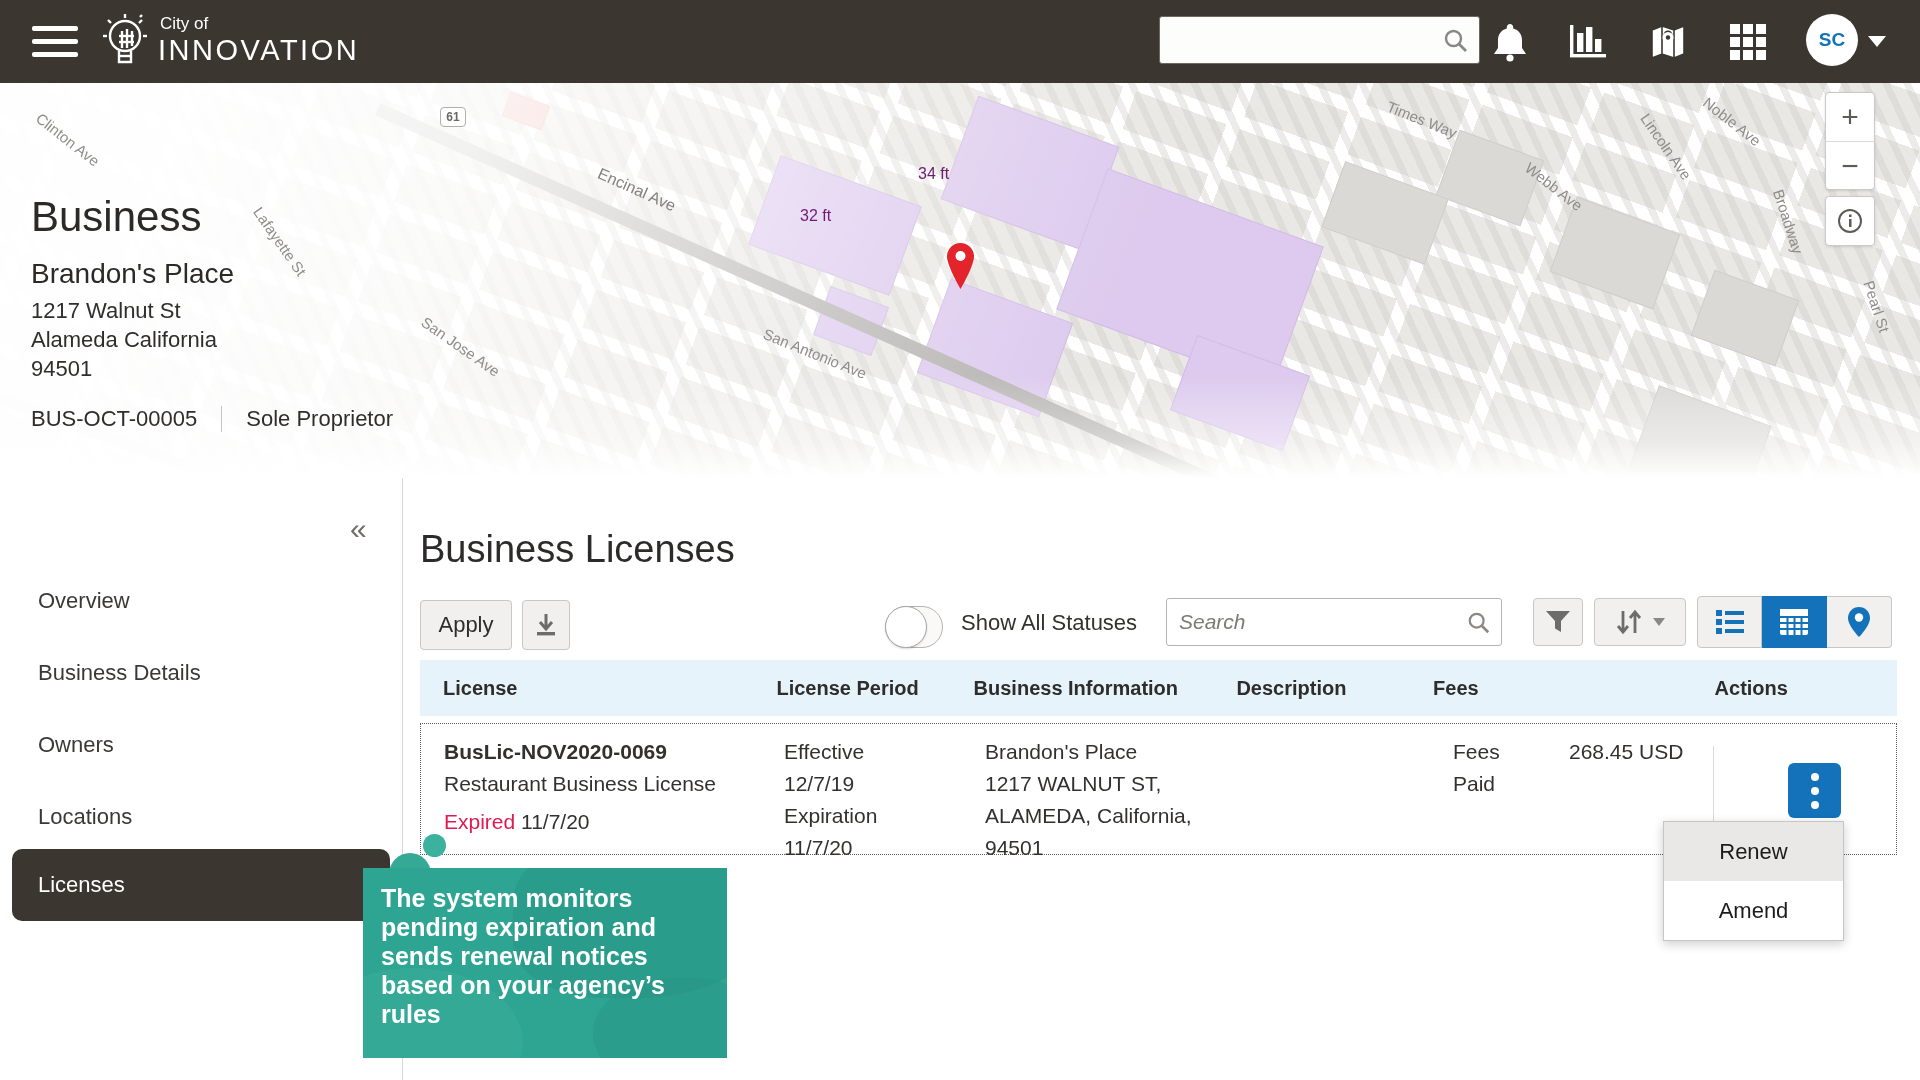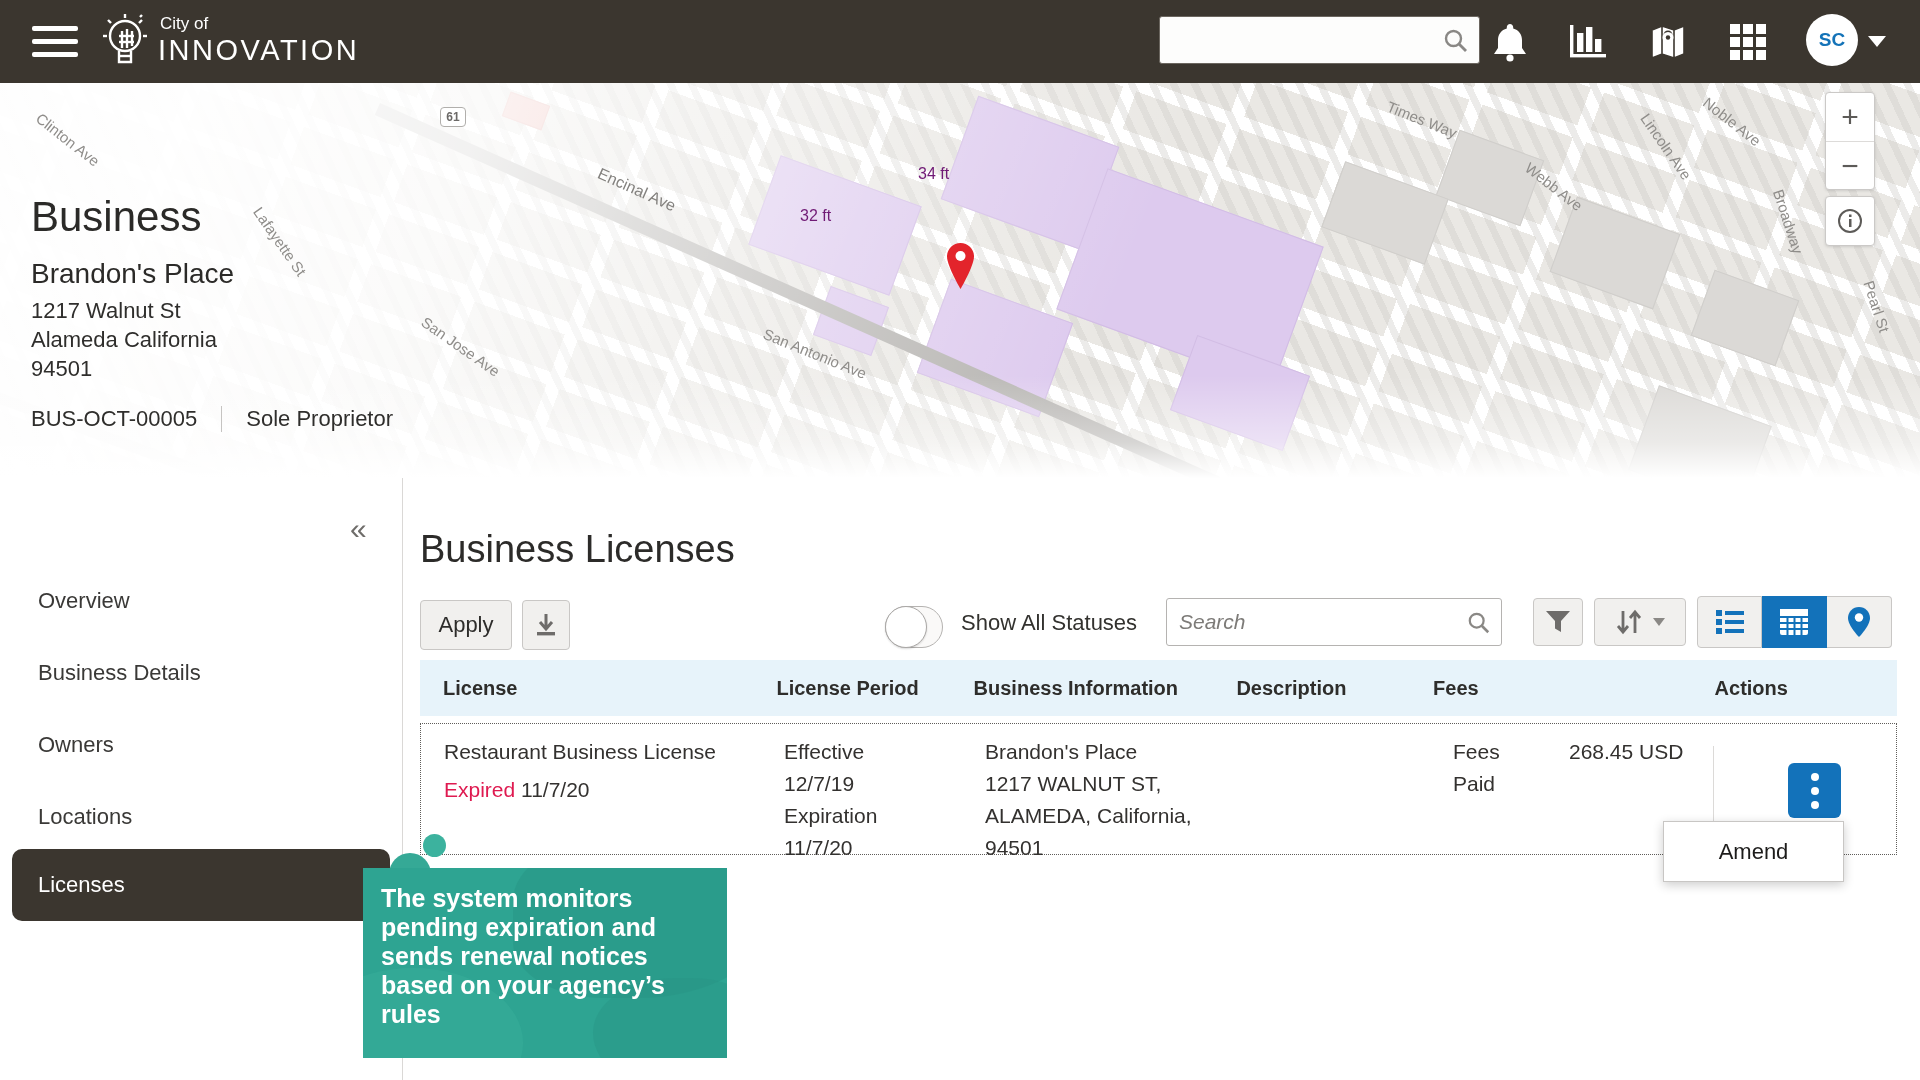--- a/index.html
+++ b/index.html
@@ -365,20 +365,21 @@
   <div class="col c1">License</div>
   <div class="col c2">License Period</div>
   <div class="col c3">Business Information</div>
   <div class="col c4">Description</div>
   <div class="col c5">Fees</div>
   <div class="col c6">Actions</div>
 </div>
 
 <div class="tbl-row">
   <div class="cell c1">
+    <div class="lic-num">BusLic-NOV2020-0069</div>
     <div>Restaurant Business License</div>
     <div style="margin-top:6px;">
       <span class="status-expired">Expired</span>
       <span>11/7/20</span>
     </div>
   </div>
   <div class="cell c2">
     <div>Effective</div>
     <div>12/7/19</div>
     <div>Expiration</div>
@@ -400,20 +401,21 @@
   </div>
   <div class="fees-divider"></div>
   <button class="kebab-btn">
       <i></i>
       <i></i>
       <i></i>
     </button>
 </div>
 
 <div class="action-menu">
+  <div class="item hl">Renew</div>
   <div class="item">Amend</div>
 </div>
 
 <div class="tip-dot-lg"></div>
 <div class="tip-dot-sm"></div>
 <div class="tooltip">
   <div class="pat1"></div>
     <div class="pat2"></div>
     <div class="pat3"></div>
   <p>The system monitors pending expiration and sends renewal notices based on your agency’s rules</p>

